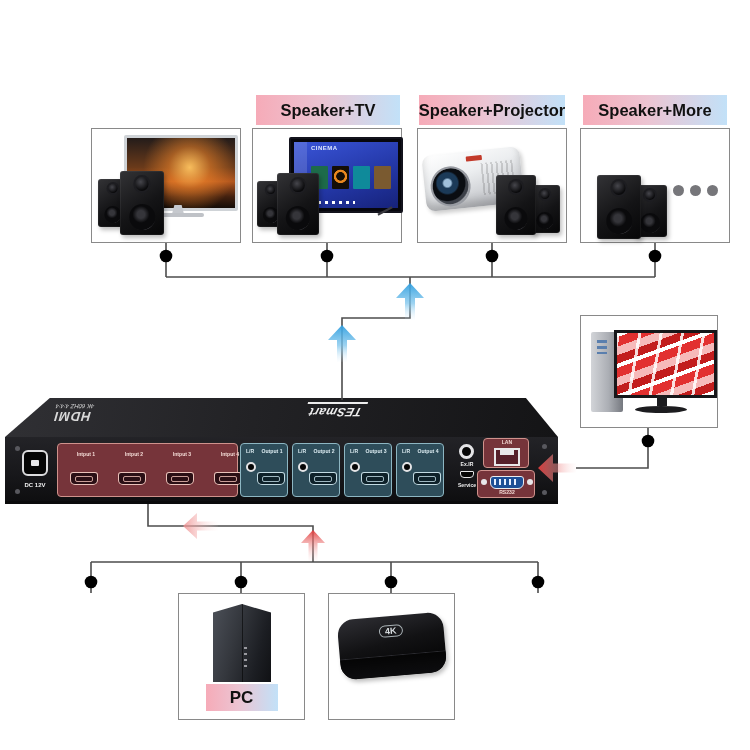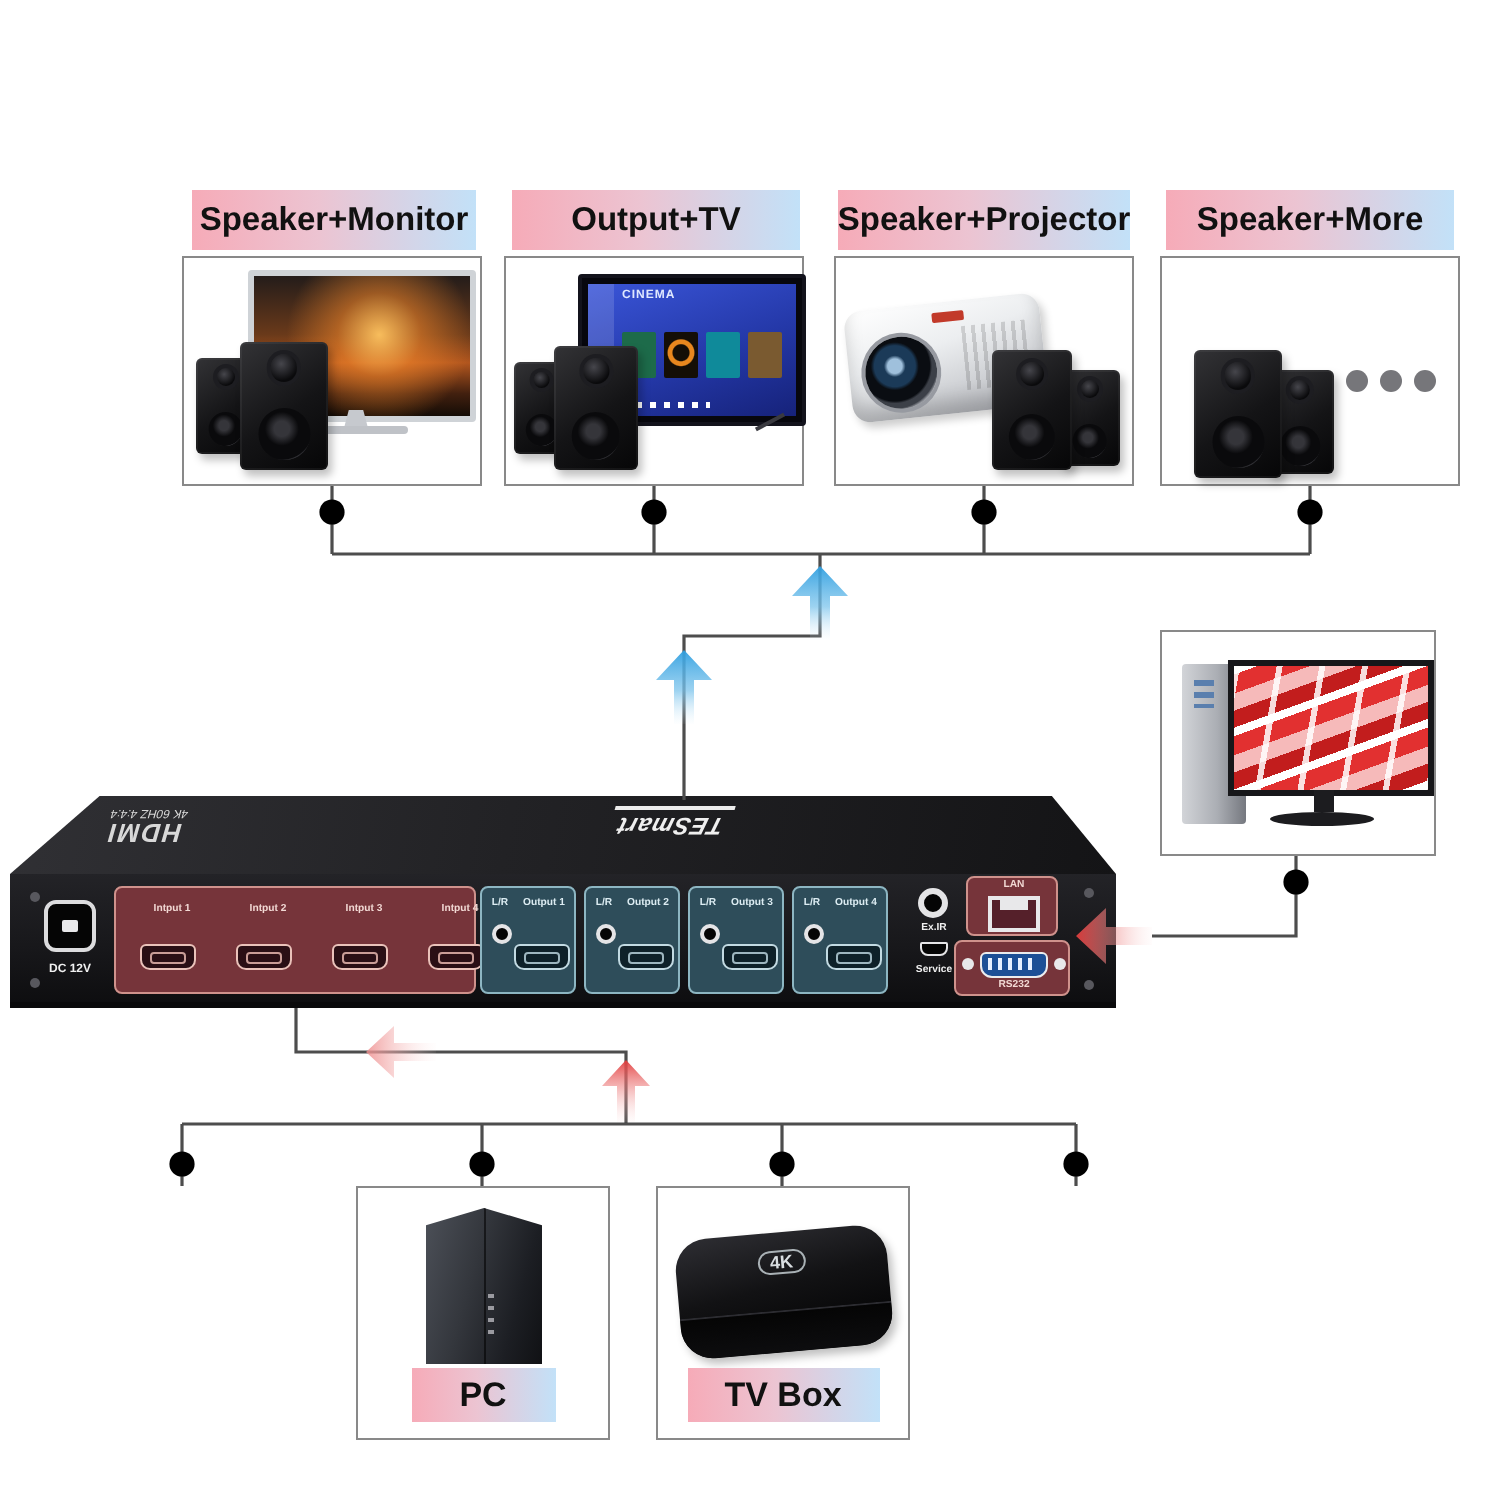--- a/index.html
+++ b/index.html
@@ -103,22 +103,21 @@
        border:1.5px solid #a9b1b5;border-radius:8px;padding:0 5px;font-size:9px;font-weight:700;color:#d9dee1;}
   
   .dlabel{left:50%;transform:translateX(-50%);bottom:8px;height:27px;font-size:17px;}
 </style>
 </head>
 <body>
 
 <div id="canvas">
 
 
-  <div class="abs glabel" style="left:96px;top:95px;width:142px;height:30px;">Speaker+Monitor</div>
-  <div class="abs glabel" style="left:256px;top:95px;width:144px;height:30px;">Output+TV</div>
+  <div class="abs glabel" style="left:256px;top:95px;width:144px;height:30px;">Speaker+TV</div>
   <div class="abs glabel" style="left:583px;top:95px;width:144px;height:30px;">Speaker+More</div>
   <div class="abs glabel" style="left:419px;top:95px;width:146px;height:30px;">Speaker+Projector</div>
 
   <div class="abs pbox" style="left:91px;top:128px;">
     <div class="abs mon-frame" style="left:32px;top:6px;width:108px;height:70px;">
       <div class="game-screen"></div>
     </div>
     <div class="abs" style="left:80px;top:76px;width:12px;height:9px;background:#c6c9ce;clip-path:polygon(20% 0,80% 0,100% 100%,0 100%);"></div>
     <div class="abs" style="left:60px;top:84px;width:52px;height:4px;background:#bfc2c7;border-radius:2px;"></div>
     <div class="spk" style="left:6px;top:50px;width:30px;height:48px;"></div>
@@ -259,21 +258,20 @@
       <div class="pc-seam"></div>
       <div class="pc-vents"></div>
     </div>
     <div class="abs dlabel glabel" style="width:72px;">PC</div>
   </div>
 
   <div class="abs dbox" style="left:328px;top:593px;">
     <div class="abs stb" style="left:10px;top:22px;width:106px;height:60px;">
       <div class="stb-badge">4K</div>
     </div>
-    <div class="abs dlabel glabel" style="width:96px;">TV Box</div>
   </div>
 
 
   <svg width="750" height="750" style="position:absolute;left:0;top:0;z-index:5;pointer-events:none;">
     <defs>
       <linearGradient id="gBlueUp" x1="0" y1="0" x2="0" y2="1">
         <stop offset="0" stop-color="#2f9fe0" stop-opacity="0.95"></stop>
         <stop offset="0.55" stop-color="#7cc4ec" stop-opacity="0.75"></stop>
         <stop offset="1" stop-color="#d7edfa" stop-opacity="0.05"></stop>
       </linearGradient>

